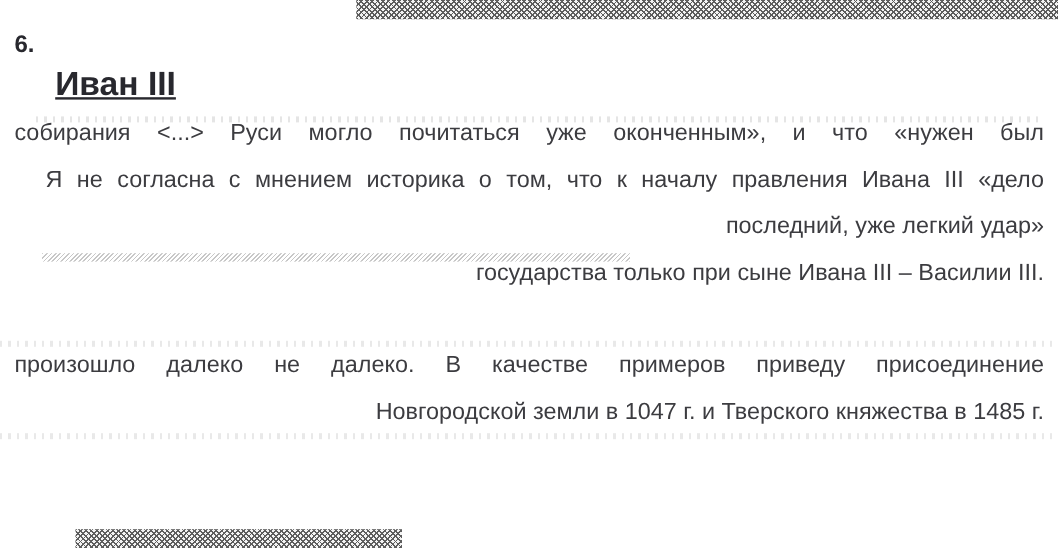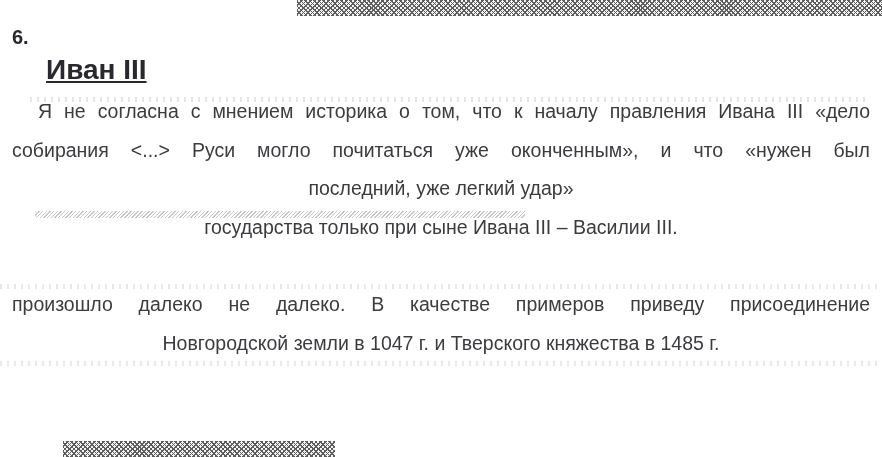--- a/index.html
+++ b/index.html
@@ -54,21 +54,21 @@
 
   .paragraph {
     position: absolute; left: 12px; width: 858px;
     font-size: 19.5px; color: #3c3c40;
   }
   .p0 { top: 92px; }
   .p1 { top: 208px; }
   .p2 { top: 285px; }
   .line {
     height: 38.7px; line-height: 38.7px;
-    text-align: center; white-space: normal;
+    text-align: right; white-space: normal;
   }
   .line.just { text-align: justify; text-align-last: justify; }
   .line.indent { text-indent: 26px; }
 
   
   .watermark {
     position: absolute; left: 306px; top: 156px;
     font-family: "DejaVu Serif", serif;
     font-weight: bold;
     font-size: 60px; line-height: 62px;
@@ -92,22 +92,22 @@
   <div class="artifact a1"></div>
   <div class="artifact a2"></div>
   <div class="artifact a3"></div>
   <div class="underline-hatch"></div>
 
   <div class="qnum">6.</div>
   <div class="title">Иван III</div>
 
   <div id="paragraphs">
       <div class="paragraph p0">
+        <div class="line just">собирания &lt;...&gt; Руси могло почитаться уже оконченным», и что «нужен был</div>
         <div class="line just indent">Я не согласна с мнением историка о том, что к началу правления Ивана III «дело</div>
-        <div class="line just">собирания &lt;...&gt; Руси могло почитаться уже оконченным», и что «нужен был</div>
         <div class="line">последний, уже легкий удар»</div>
       </div>
       <div class="paragraph p1">
         <div class="line">государства только при сыне Ивана III – Василии III.</div>
       </div>
       <div class="paragraph p2">
         <div class="line just">произошло далеко не далеко. В качестве примеров приведу присоединение</div>
         <div class="line">Новгородской земли в 1047 г. и Тверского княжества в 1485 г.</div>
       </div>
     </div>

